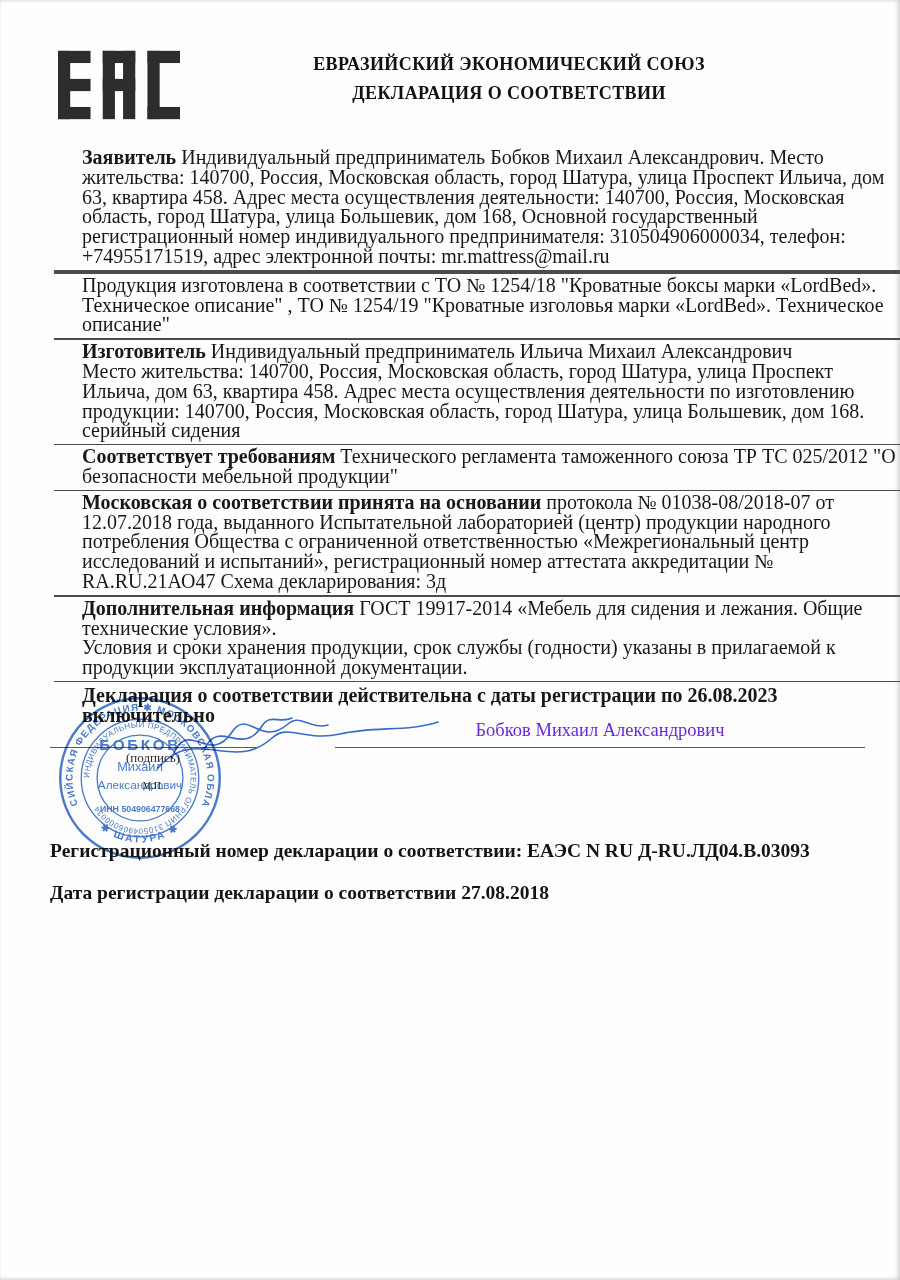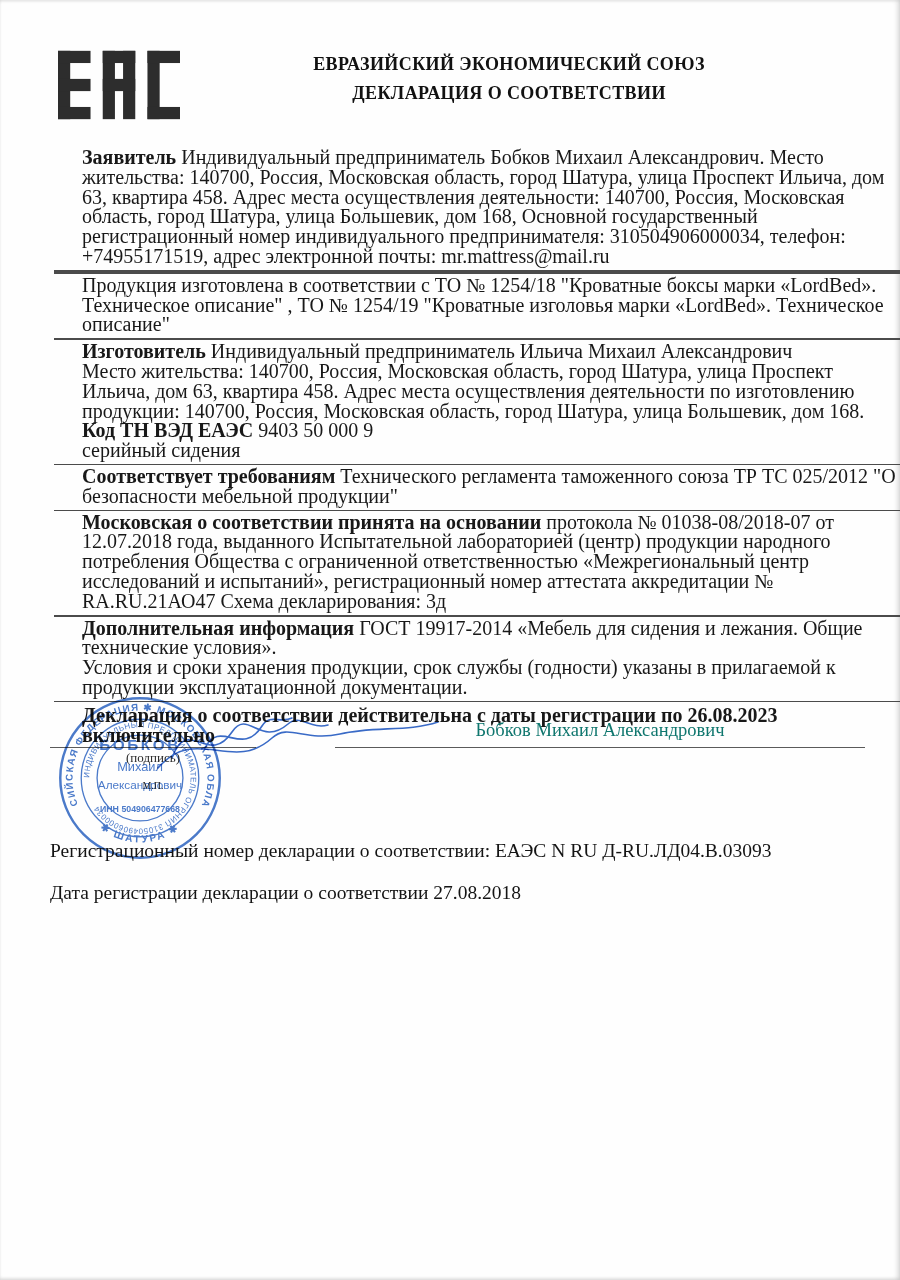--- a/index.html
+++ b/index.html
@@ -21,30 +21,30 @@
   .content {
     position:absolute; left:50px; top:146px; width:816px;
     font-size:20px; line-height:19.8px; color:#181818;margin-left:32px;
   }
   .sec { padding:2px 0 3px 0; }
   .b { font-weight:bold; }
   .rule { border-top:2px solid #4b4b4b; margin-left:-28px; margin-right:-24px; height:0; }
   .rule.thin { border-top-width:1.6px; }
   .validity { font-weight:bold; padding-top:4px; }
   
-  .sig-name { position:absolute; left:335px; top:720px; width:530px; text-align:center; font-size:18.5px; color:#0f766e; }
+  .sig-name { position:absolute; left:335px; top:720px; width:530px; text-align:center; font-size:18.5px; color:#6d28d9; }
   .sig-line { position:absolute; border-top:1.7px solid #5a5a5a; height:0; }
   .sig-line.left { left:50px; top:747px; width:206px; }
   .sig-line.right { left:335px; top:747px; width:530px; }
   .sig-cap { position:absolute; text-align:center; font-size:13px; color:#2a2a2a; }
   .sig-cap.left { left:50px; top:750px; width:206px; }
   .sig-cap.right { left:335px; top:751px; width:530px; }
   .sig-mp { position:absolute; left:50px; top:780px; width:206px; text-align:center; font-size:10px; color:#2a2a2a; }
   
-  .reg-line { position:absolute; left:50px; width:820px; font-weight:normal; font-size:19.5px; color:#141414; }
+  .reg-line { position:absolute; left:50px; width:820px; font-weight:bold; font-size:19.5px; color:#141414; }
   .reg-number { top:840px; }
   .reg-date { top:882px; }
   
   .stamp { position:absolute; left:48px; top:686px; width:184px; height:184px; opacity:.92; mix-blend-mode:multiply; }
   .stamp text { font-family:"Liberation Sans", sans-serif; fill:#3b6fc6; }
   .scribble { position:absolute; left:150px; top:696px; width:300px; height:90px; mix-blend-mode:multiply; }
 </style>
 </head>
 <body>
 
@@ -86,23 +86,20 @@
     <div class="sec">
       <div>Продукция изготовлена в соответствии с ТО № 1254/18 "Кроватные боксы марки «LordBed». Техническое описание" , ТО № 1254/19 "Кроватные изголовья марки «LordBed». Техническое описание"</div>
     </div>
     <div class="rule"></div>
 
     <div class="sec">
       <div>
         <span class="b">Изготовитель</span><span> Индивидуальный предприниматель Ильича Михаил Александрович</span>
       </div>
       <div>Место жительства: 140700, Россия, Московская область, город Шатура, улица Проспект Ильича, дом 63, квартира 458. Адрес места осуществления деятельности по изготовлению продукции: 140700, Россия, Московская область, город Шатура, улица Большевик, дом 168.</div>
-      <div>
-        <span class="b">Код ТН ВЭД ЕАЭС</span><span> 9403 50 000 9</span>
-      </div>
       <div>серийный сидения</div>
     </div>
     <div class="rule thin"></div>
 
     <div class="sec">
       <span class="b">Соответствует требованиям</span><span> Технического регламента таможенного союза ТР ТС 025/2012 "О безопасности мебельной продукции"</span>
     </div>
     <div class="rule thin"></div>
 
     <div class="sec">

